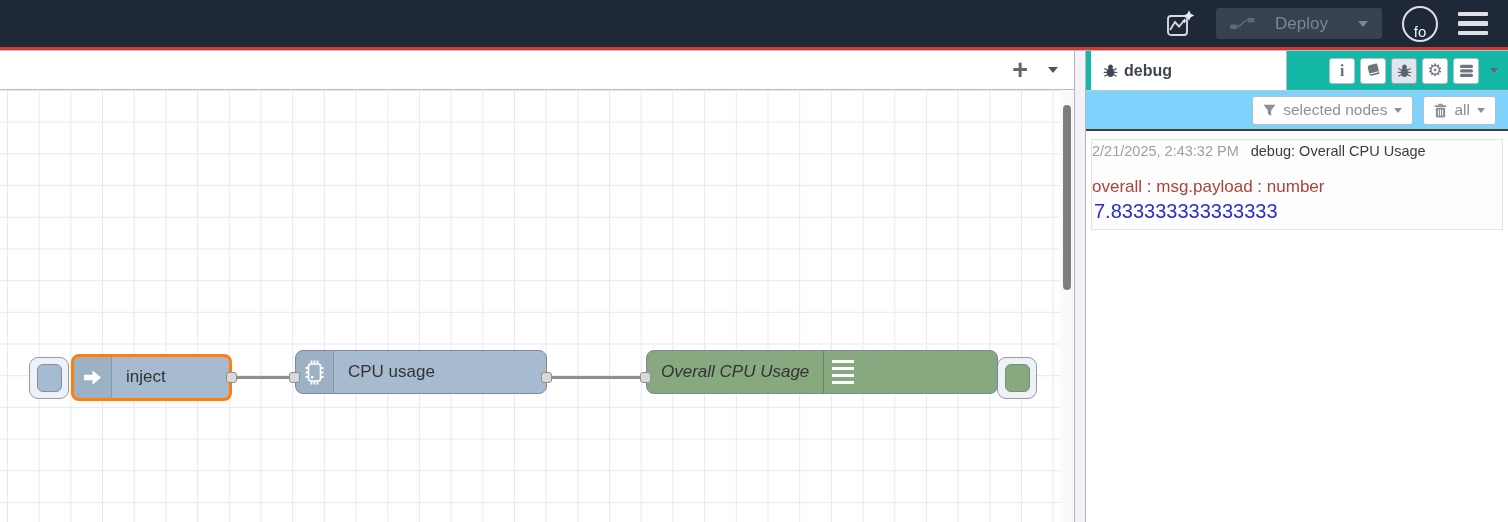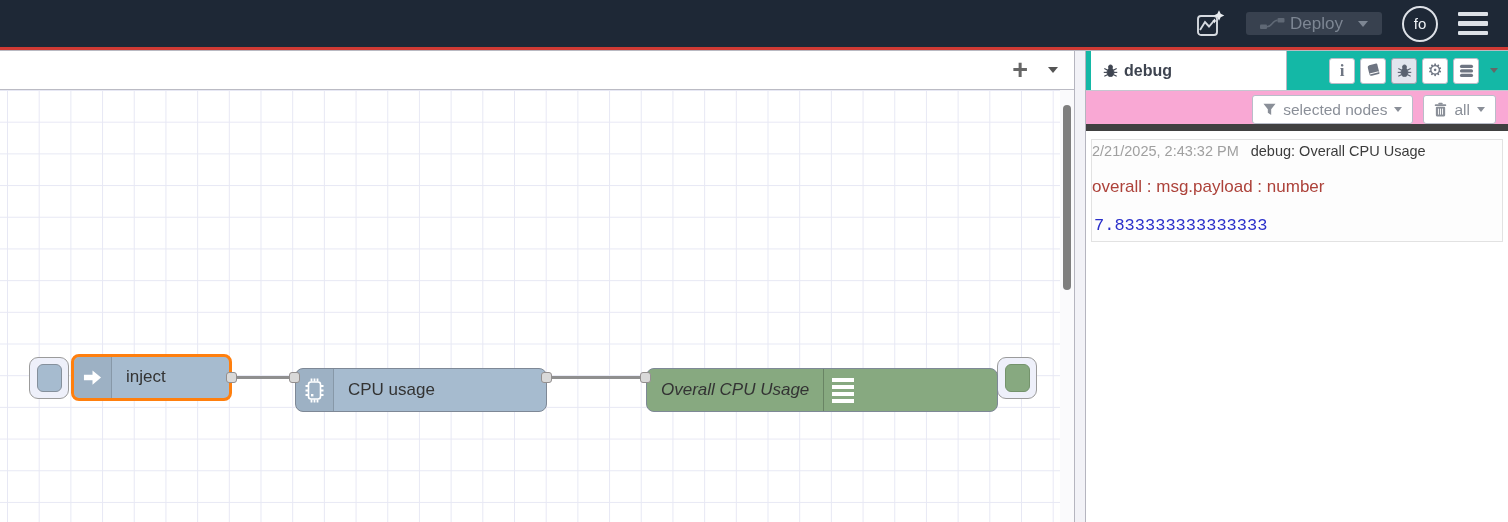--- a/index.html
+++ b/index.html
@@ -3,28 +3,28 @@
 <meta charset="utf-8">
 <style>
   * { margin:0; padding:0; box-sizing:border-box; }
   html,body { width:1508px; height:522px; overflow:hidden;
     font-family:"Liberation Sans","DejaVu Sans",sans-serif; background:#fff; }
 
   
   .header { height:47px; background:#1e2836; display:flex; align-items:center;
     justify-content:flex-end; padding-right:20px; gap:20px; }
   .hbtn { display:flex; align-items:center; cursor:pointer; }
-  .deploy-btn { background:#38414f; border-radius:3px; height:23px; padding:0 14px;
-    display:flex; align-items:center; gap:5px; color:#7d8693; font-size:17px; }
+  .deploy-btn { background:#38414f; border-radius:3px; height:31px; padding:0 14px;
+    display:flex; align-items:center; gap:20px; color:#7d8693; font-size:17px; }
   .deploy-caret { margin-left:10px; }
   .caret { width:0; height:0; border-left:5px solid transparent;
     border-right:5px solid transparent; border-top:6px solid currentColor; display:inline-block; }
   .caret.sm { border-left-width:4px; border-right-width:4px; border-top-width:5px; }
   .avatar { width:36px; height:36px; border-radius:50%; border:2px solid #dde1e7;
-    color:#eef1f5; font-size:15px; display:flex; align-items:center; justify-content:center; }
+    color:#eef1f5; font-size:15px; display:flex; align-items:flex-end; justify-content:center; }
   .hamburger { display:flex; flex-direction:column; gap:5px; }
   .hamburger div { width:30px; height:4.5px; background:#dde1e7; border-radius:1px; }
   .redline { height:3px; background:#d03a34; }
 
   
   .main { display:flex; height:472px; border-top:1px solid #b9b9c2; }
 
   
   .workspace { flex:1; display:flex; flex-direction:column; min-width:0; }
   .flow-tabbar { height:39px; background:#fff; border-bottom:1px solid #bbbbc4;
@@ -33,21 +33,21 @@
   .canvas { position:relative; flex:1; background:#fff; overflow:hidden;
     background-image:linear-gradient(to right,#e7e8f4 1px,transparent 1px),
                      linear-gradient(to bottom,#e7e8f4 1px,transparent 1px);
     background-size:31.7px 31.7px; background-position:7px 0; }
   .vtrack { position:absolute; top:0; right:0; bottom:0; width:14px; background:#fafafc; }
   .vthumb { position:absolute; top:15px; right:3px; width:8px; height:185px;
     background:#7e7e7e; border-radius:4px; }
 
   
   .wire { position:absolute; height:3px; background:#8f8f8f; top:286px; }
-  .node { position:absolute; top:278px; height:44px; border-radius:8px;
+  .node { position:absolute; top:260px; height:44px; border-radius:8px;
     border:1.5px solid #7e8896; display:flex; align-items:center; cursor:pointer; }
   .node.selected { border:3px solid #ff7f0e; top:263.5px; height:47px; }
   .node-icon { width:38px; height:100%; display:flex; align-items:center; justify-content:center;
     background:rgba(0,0,0,0.05); border-right:1px solid rgba(0,0,0,0.14);
     border-radius:6px 0 0 6px; flex:none; }
   .node-label { font-size:17px; color:#333; padding:0 14px; white-space:nowrap; }
   .port { position:absolute; top:282px; width:11px; height:11px; background:#d9d9d9;
     border:1.5px solid #938f8f; border-radius:3px; z-index:3; cursor:crosshair; }
   .side-btn { position:absolute; top:267px; width:40px; height:42px; background:#eef0fa;
     border:1.5px solid #9b9b9b; border-radius:9px; display:flex; align-items:center;
@@ -75,34 +75,34 @@
   .sb-icons { flex:1; display:flex; align-items:center; justify-content:flex-end;
     gap:5px; padding-right:10px; color:#6e7582; }
   .icon-btn { width:26px; height:26px; border:1px solid #b9bdc9; border-radius:3px;
     background:#fff; display:flex; align-items:center; justify-content:center;
     color:#6e7582; cursor:pointer; }
   .icon-btn.active { background:#e2e5ee; border-color:#9fa3b1; }
   .info-i { font-family:"Liberation Serif","DejaVu Serif",serif; font-weight:bold; font-size:17px; }
   .gear-glyph { font-size:17px; line-height:1; }
   .sb-caret { margin-left:6px; color:#666; cursor:pointer; }
 
-  .sb-toolbar { height:40px; background:#f9a8d4; border-bottom:7px solid #404040;
-    display:flex; align-items:flex-end; justify-content:flex-end; gap:10px; padding-right:12px; }
+  .sb-toolbar { height:40px; background:#7dd3fc; border-bottom:2px solid #404040;
+    display:flex; align-items:center; justify-content:flex-end; gap:10px; padding-right:12px; }
   .tool-btn { height:29px; background:#fff; border:1px solid #b9bdc9; border-radius:3px;
     display:flex; align-items:center; gap:7px; padding:0 10px; color:#8a8f98;
     font-size:15.5px; cursor:pointer; }
 
   .msg-list { flex:1; overflow:auto; background:#fff; padding:8px 5px 0 5px; }
   .msg { background:#fdfdfd; border:1px solid #e2e2e2; padding:3px 6px 6px 0; }
   .msg-meta { font-size:14.5px; display:flex; gap:12px; white-space:nowrap; }
   .msg-ts { color:#a0a0a0; }
   .msg-src { color:#3c3c3c; }
   .msg-prop { font-size:17px; color:#ad423a; margin-top:18px; }
-  .msg-val { font-family:Liberation Mono, monospace;
-    font-size:17px; color:#2a2fca; margin-top:19px; padding-left:2px; }
+  .msg-val { font-family:Liberation Sans, sans-serif;
+    font-size:20px; color:#2a2fca; margin-top:3px; padding-left:2px; }
 
   svg { display:block; }
 </style>
 </head>
 <body>
 
 <div class="header">
   <span class="hbtn">
     <svg width="32" height="32" viewBox="0 0 32 32" fill="none" stroke="#d6dae0" stroke-width="1.9">
       <rect x="4" y="8" width="19" height="19" rx="3"></rect>

